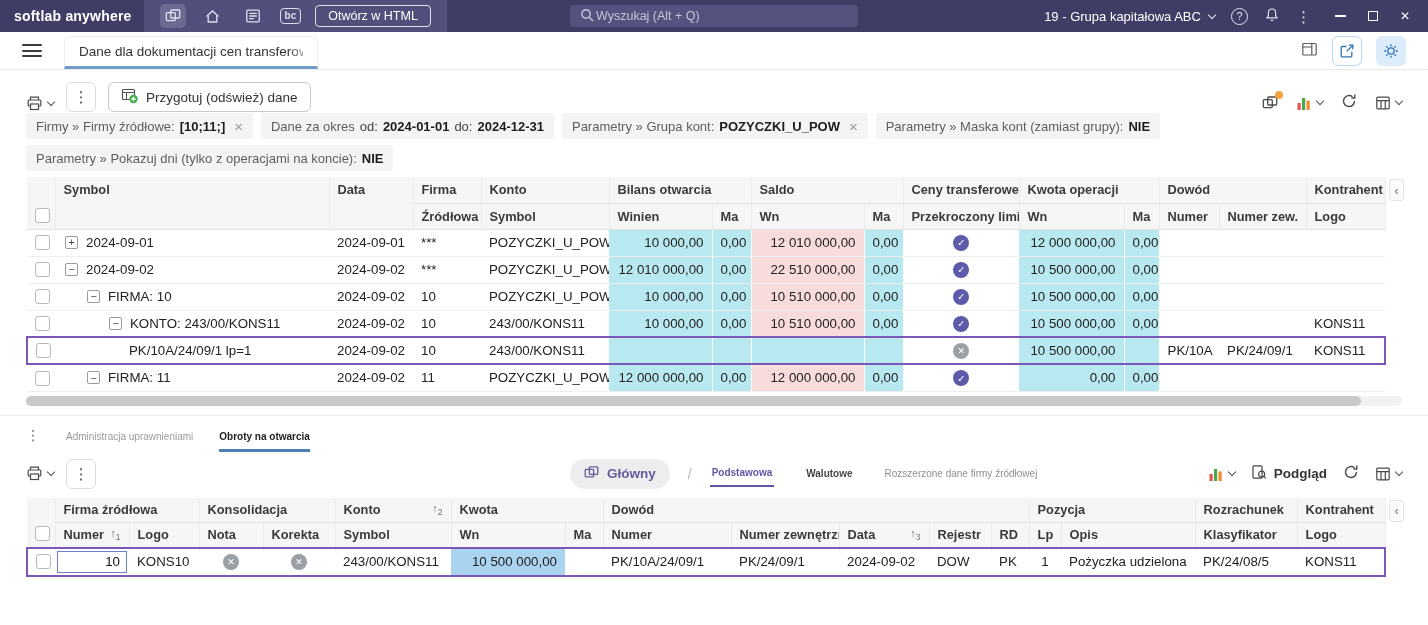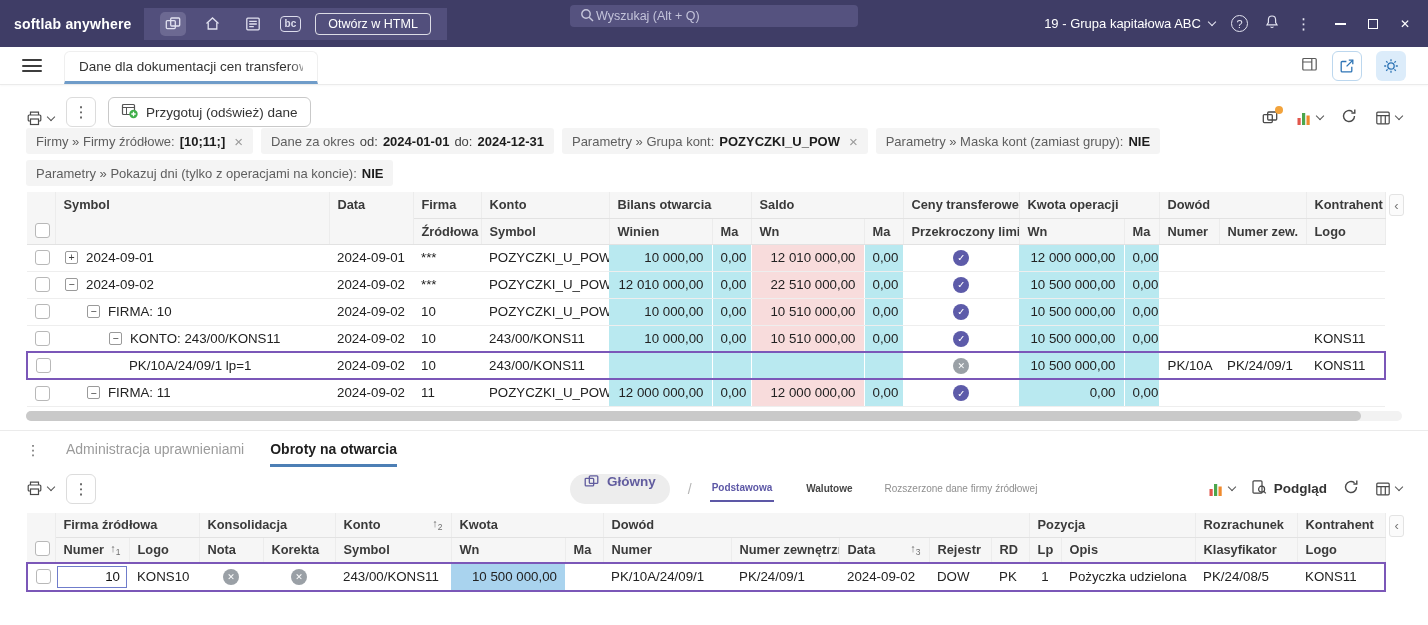--- a/index.html
+++ b/index.html
@@ -1,21 +1,21 @@
 <!DOCTYPE html>
 <html><head>
 <meta charset="utf-8">
 <style>
   *{box-sizing:border-box;}
   html,body{margin:0;padding:0;}
   body{width:1428px;height:625px;overflow:hidden;background:#fff;color:#2e2e2e;
        font-family:"Liberation Sans",sans-serif;font-size:13px;}
 
   
-  .topbar{position:relative;height:47px;background:#3f3d66;display:flex;align-items:center;color:#fff;padding-left:14px;}
+  .topbar{position:relative;height:32px;background:#3f3d66;display:flex;align-items:center;color:#fff;padding-left:14px;}
   .logo{font-size:14px;font-weight:700;letter-spacing:.2px;white-space:nowrap;margin-right:12px;}
   .toppanel{height:32px;background:#524f7c;display:flex;align-items:center;gap:14px;padding:0 16px;}
   .tpbox{width:26px;height:24px;display:flex;align-items:center;justify-content:center;border-radius:5px;color:#e1e1f0;}
   .tpbox.active{background:#6c6992;}
   .bcbadge{border:1.4px solid #dcdcec;color:#dcdcec;border-radius:4px;font-size:10px;font-weight:700;padding:1px 4px;line-height:1.2;}
   .openhtml{border:1px solid rgba(255,255,255,.8);border-radius:4px;padding:3px 12px;font-size:12.5px;color:#fff;background:transparent;font-family:inherit;white-space:nowrap;}
   .search{position:absolute;left:50%;top:5px;transform:translateX(-50%);width:288px;height:22px;background:#55527f;border-radius:4px;display:flex;align-items:center;padding:0 10px;}
   .search input{flex:1;background:transparent;border:none;outline:none;color:#d6d6e8;font-size:12.5px;font-family:inherit;}
   .search input::placeholder{color:#c3c3da;}
   .topright{margin-left:auto;display:flex;align-items:center;gap:16px;padding-right:10px;}
@@ -92,24 +92,24 @@
   .railbox{position:absolute;top:2px;left:3px;width:15px;height:22px;background:#fbfbfb;border:1px solid #e3e3e3;border-radius:3px;display:flex;align-items:center;justify-content:center;color:#777;font-size:13px;}
   .railbox::before{content:"\2039";}
   .hscroll{margin:4px 26px 0;height:10px;background:#f2f2f2;border-radius:5px;}
   .hthumb{width:97%;height:10px;background:#c9c9c9;border-radius:5px;}
   .divider{height:1px;background:#ebebeb;margin-top:9px;}
 
   
   .btabs{display:flex;align-items:flex-end;gap:26px;padding:0 26px;height:36px;}
   .btabs .gdots{color:#666;font-size:14px;padding-bottom:9px;}
   .gdots::before{content:"\22EE";}
-  .btab{font-size:14px;color:#9b9b9b;padding-bottom:10px;white-space:nowrap;}
+  .btab{font-size:10px;color:#9b9b9b;padding-bottom:10px;white-space:nowrap;}
   .btab.active{color:#1f1f1f;font-weight:700;border-bottom:3px solid #4d7fb5;padding-bottom:7px;}
   .btoolbar{height:44px;display:flex;align-items:center;padding:0 26px;gap:12px;}
-  .pill{margin-left:462px;height:30px;background:#ededed;border-radius:16px;display:flex;gap:8px;padding:0 14px;color:#615c9e;font-weight:700;font-size:13.5px;white-space:nowrap;}
+  .pill{margin-left:462px;height:30px;background:#ededed;border-radius:16px;display:flex;align-items:center;gap:8px;padding:0 14px;color:#615c9e;font-weight:700;font-size:13.5px;white-space:nowrap;}
   .slash{color:#b5b5b5;margin:0 6px;font-size:14px;}
   .view{font-size:10px;white-space:nowrap;}
   .view.active{color:#5d58a6;font-weight:700;border-bottom:2px solid #5d58a6;padding:7px 2px;}
   .view.v2{color:#474747;font-weight:600;margin-left:20px;}
   .view.v3{color:#8f8f8f;margin-left:20px;}
   .btool-right{margin-left:auto;display:flex;align-items:center;gap:16px;}
   .podglad{display:flex;align-items:center;gap:7px;font-size:13.5px;color:#333;font-weight:600;white-space:nowrap;}
 
   
   .bgrid th{height:25px;}

